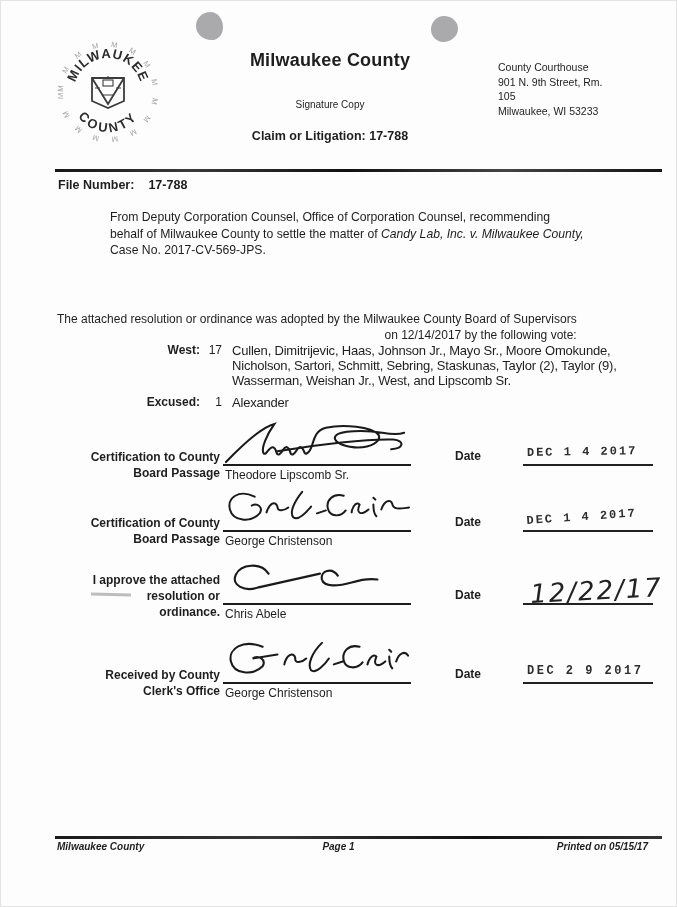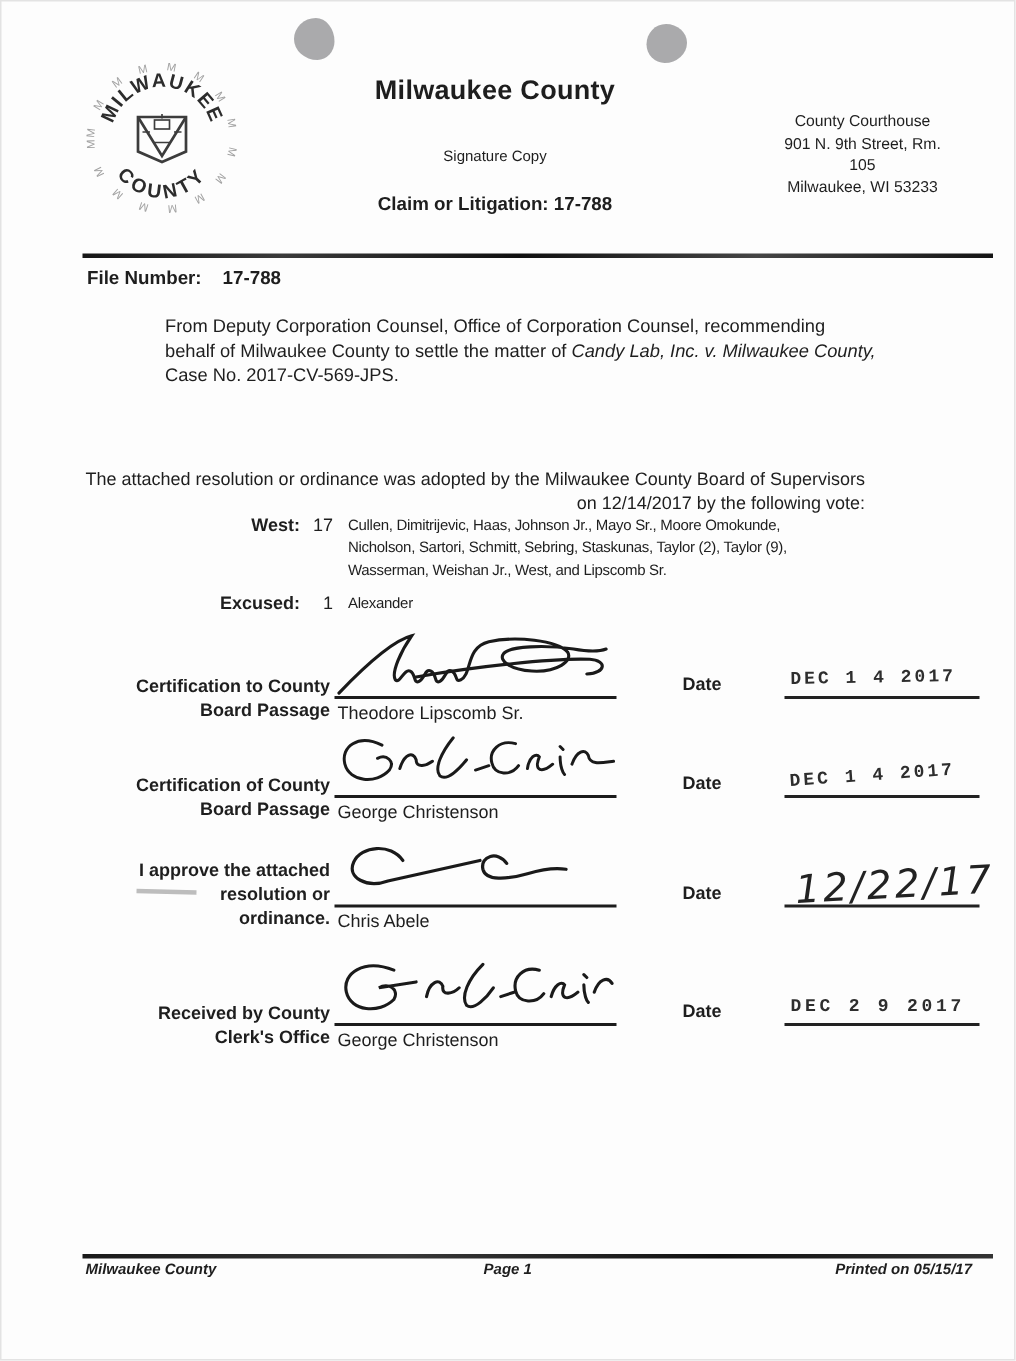--- a/index.html
+++ b/index.html
@@ -16,21 +16,21 @@
   .blob1{left:196px;top:12px;width:27px;height:28px;border-radius:54% 46% 42% 58%/50% 56% 44% 50%;}
   .blob2{left:431px;top:16px;width:27px;height:26px;border-radius:48% 52% 55% 45%/52% 48% 52% 48%;}
   .smudge{position:absolute;left:91px;top:593px;width:40px;height:3px;background:#bdbdbd;transform:rotate(1.5deg);}
 
   
   .logo{position:absolute;left:54px;top:42px;width:108px;height:100px;}
   .head-center{position:absolute;left:172px;width:316px;text-align:center;}
   .county-title{top:50px;font-size:18px;font-weight:bold;letter-spacing:.2px;}
   .doc-type{top:99px;font-size:10px;font-weight:normal;}
   .claim-line{top:129px;font-size:12.5px;font-weight:bold;}
-  .address{position:absolute;left:498px;top:74px;width:154px;text-align:center;font-size:10.5px;line-height:14.5px;}
+  .address{position:absolute;left:498px;top:60px;width:154px;font-size:10.5px;line-height:14.5px;}
   .address span{display:block;}
 
   
   .rule-top{position:absolute;left:55px;top:169px;width:607px;height:3px;
     background:linear-gradient(90deg,#161616 0%,#3a3a3a 22%,#101010 48%,#454545 74%,#141414 100%);}
   .rule-footer{position:absolute;left:55px;top:836px;width:607px;height:2.5px;
     background:linear-gradient(90deg,#1a1a1a 0%,#383838 35%,#111 70%,#333 100%);}
 
   .file-number{position:absolute;left:58px;top:178px;font-size:12.5px;font-weight:bold;}
   .file-number .fn-value{margin-left:14px;}
@@ -40,21 +40,21 @@
   .recommendation .line{white-space:nowrap;}
   .recommendation em{font-style:italic;margin-top:20px;}
 
   
   .vote-intro{position:absolute;left:57px;top:311px;font-size:12px;line-height:16px;}
   .vote-intro span{display:block;white-space:nowrap;text-align:right;}
   .vote-table{position:absolute;left:57px;top:343px;}
   .vote-row{display:flex;margin-bottom:7px;}
   .vote-label{width:143px;text-align:right;font-weight:bold;font-size:12px;line-height:15px;}
   .vote-count{width:22px;text-align:right;font-size:12px;line-height:15px;}
-  .vote-names{margin-left:10px;font-size:10px;letter-spacing:-0.2px;line-height:15px;}
+  .vote-names{margin-left:10px;font-size:13px;letter-spacing:-0.2px;line-height:15px;}
   .vote-names span{display:block;white-space:nowrap;}
 
   
   .sig-block{position:absolute;left:57px;width:606px;height:80px;}
   .sb1{top:419px;text-decoration:underline;} .sb2{top:485px;} .sb3{top:558px;} .sb4{top:637px;}
   .sig-label{position:absolute;left:0;top:0;width:163px;height:62px;
     display:flex;flex-direction:column;justify-content:flex-end;align-items:flex-end;
     font-weight:bold;font-size:12px;line-height:16px;text-align:right;}
   .sig-area{position:absolute;left:166px;top:0;width:188px;}
   .sig-ink{position:absolute;left:0;top:0;width:188px;height:45px;overflow:visible;}

